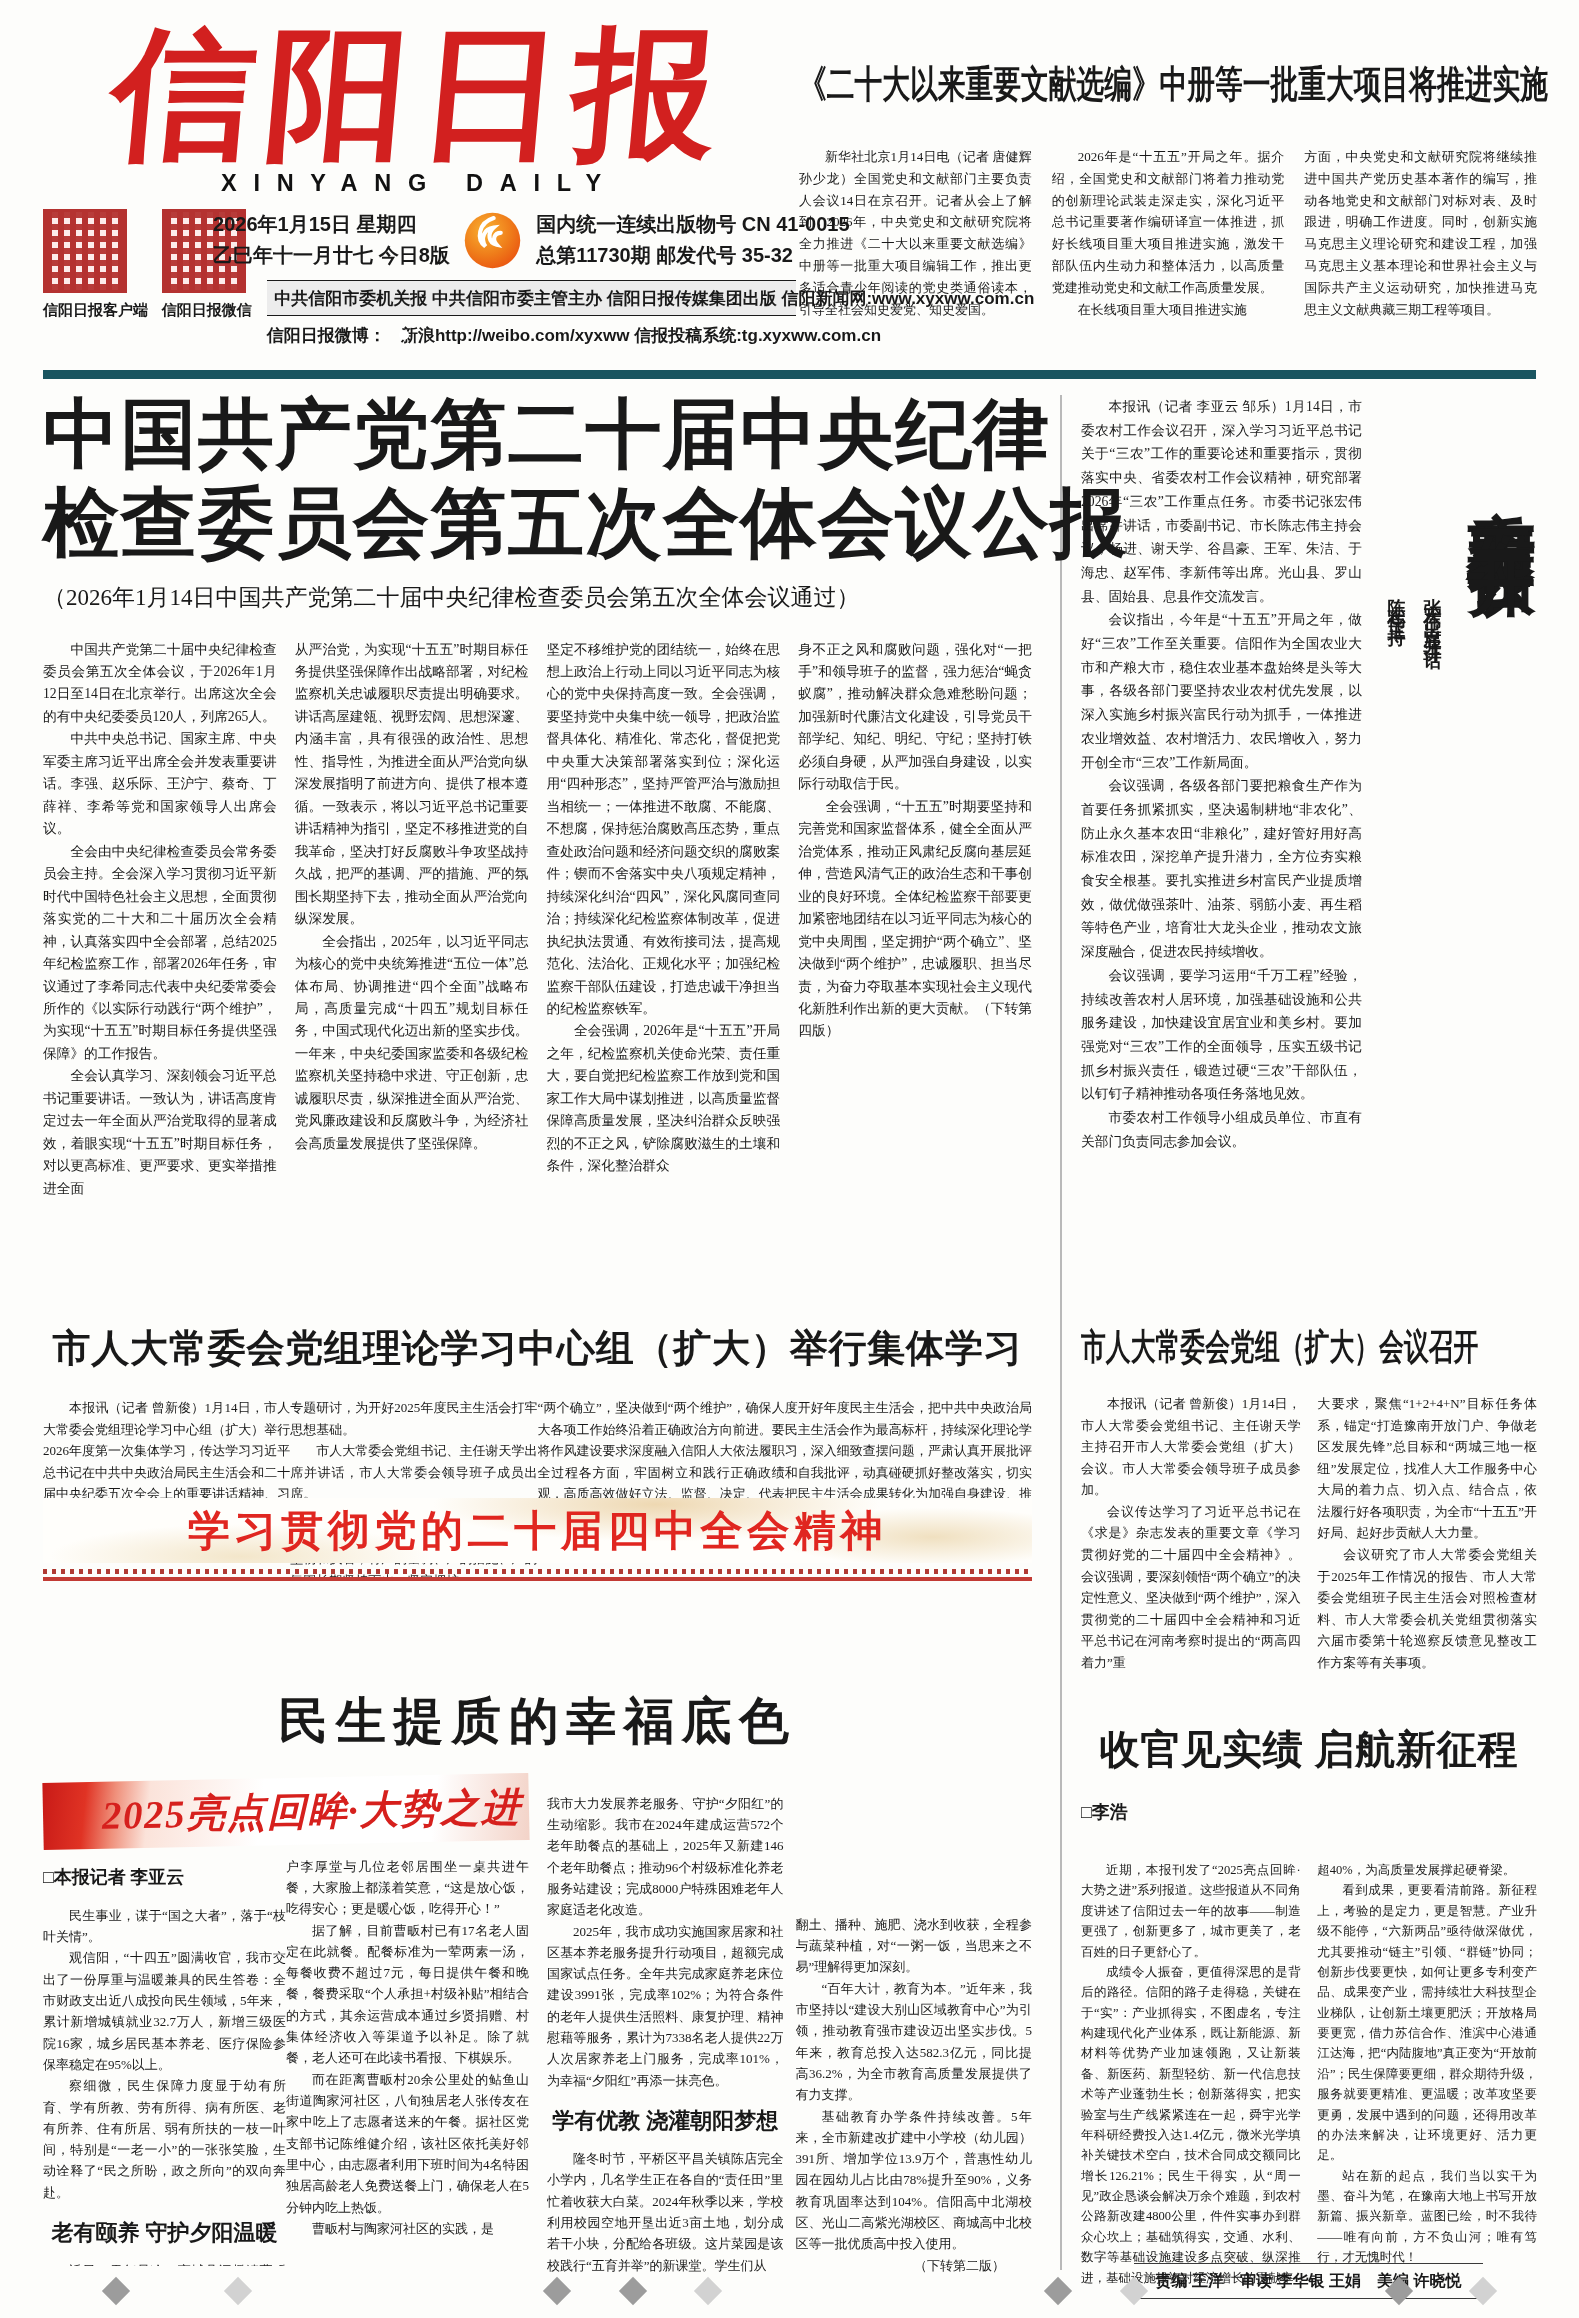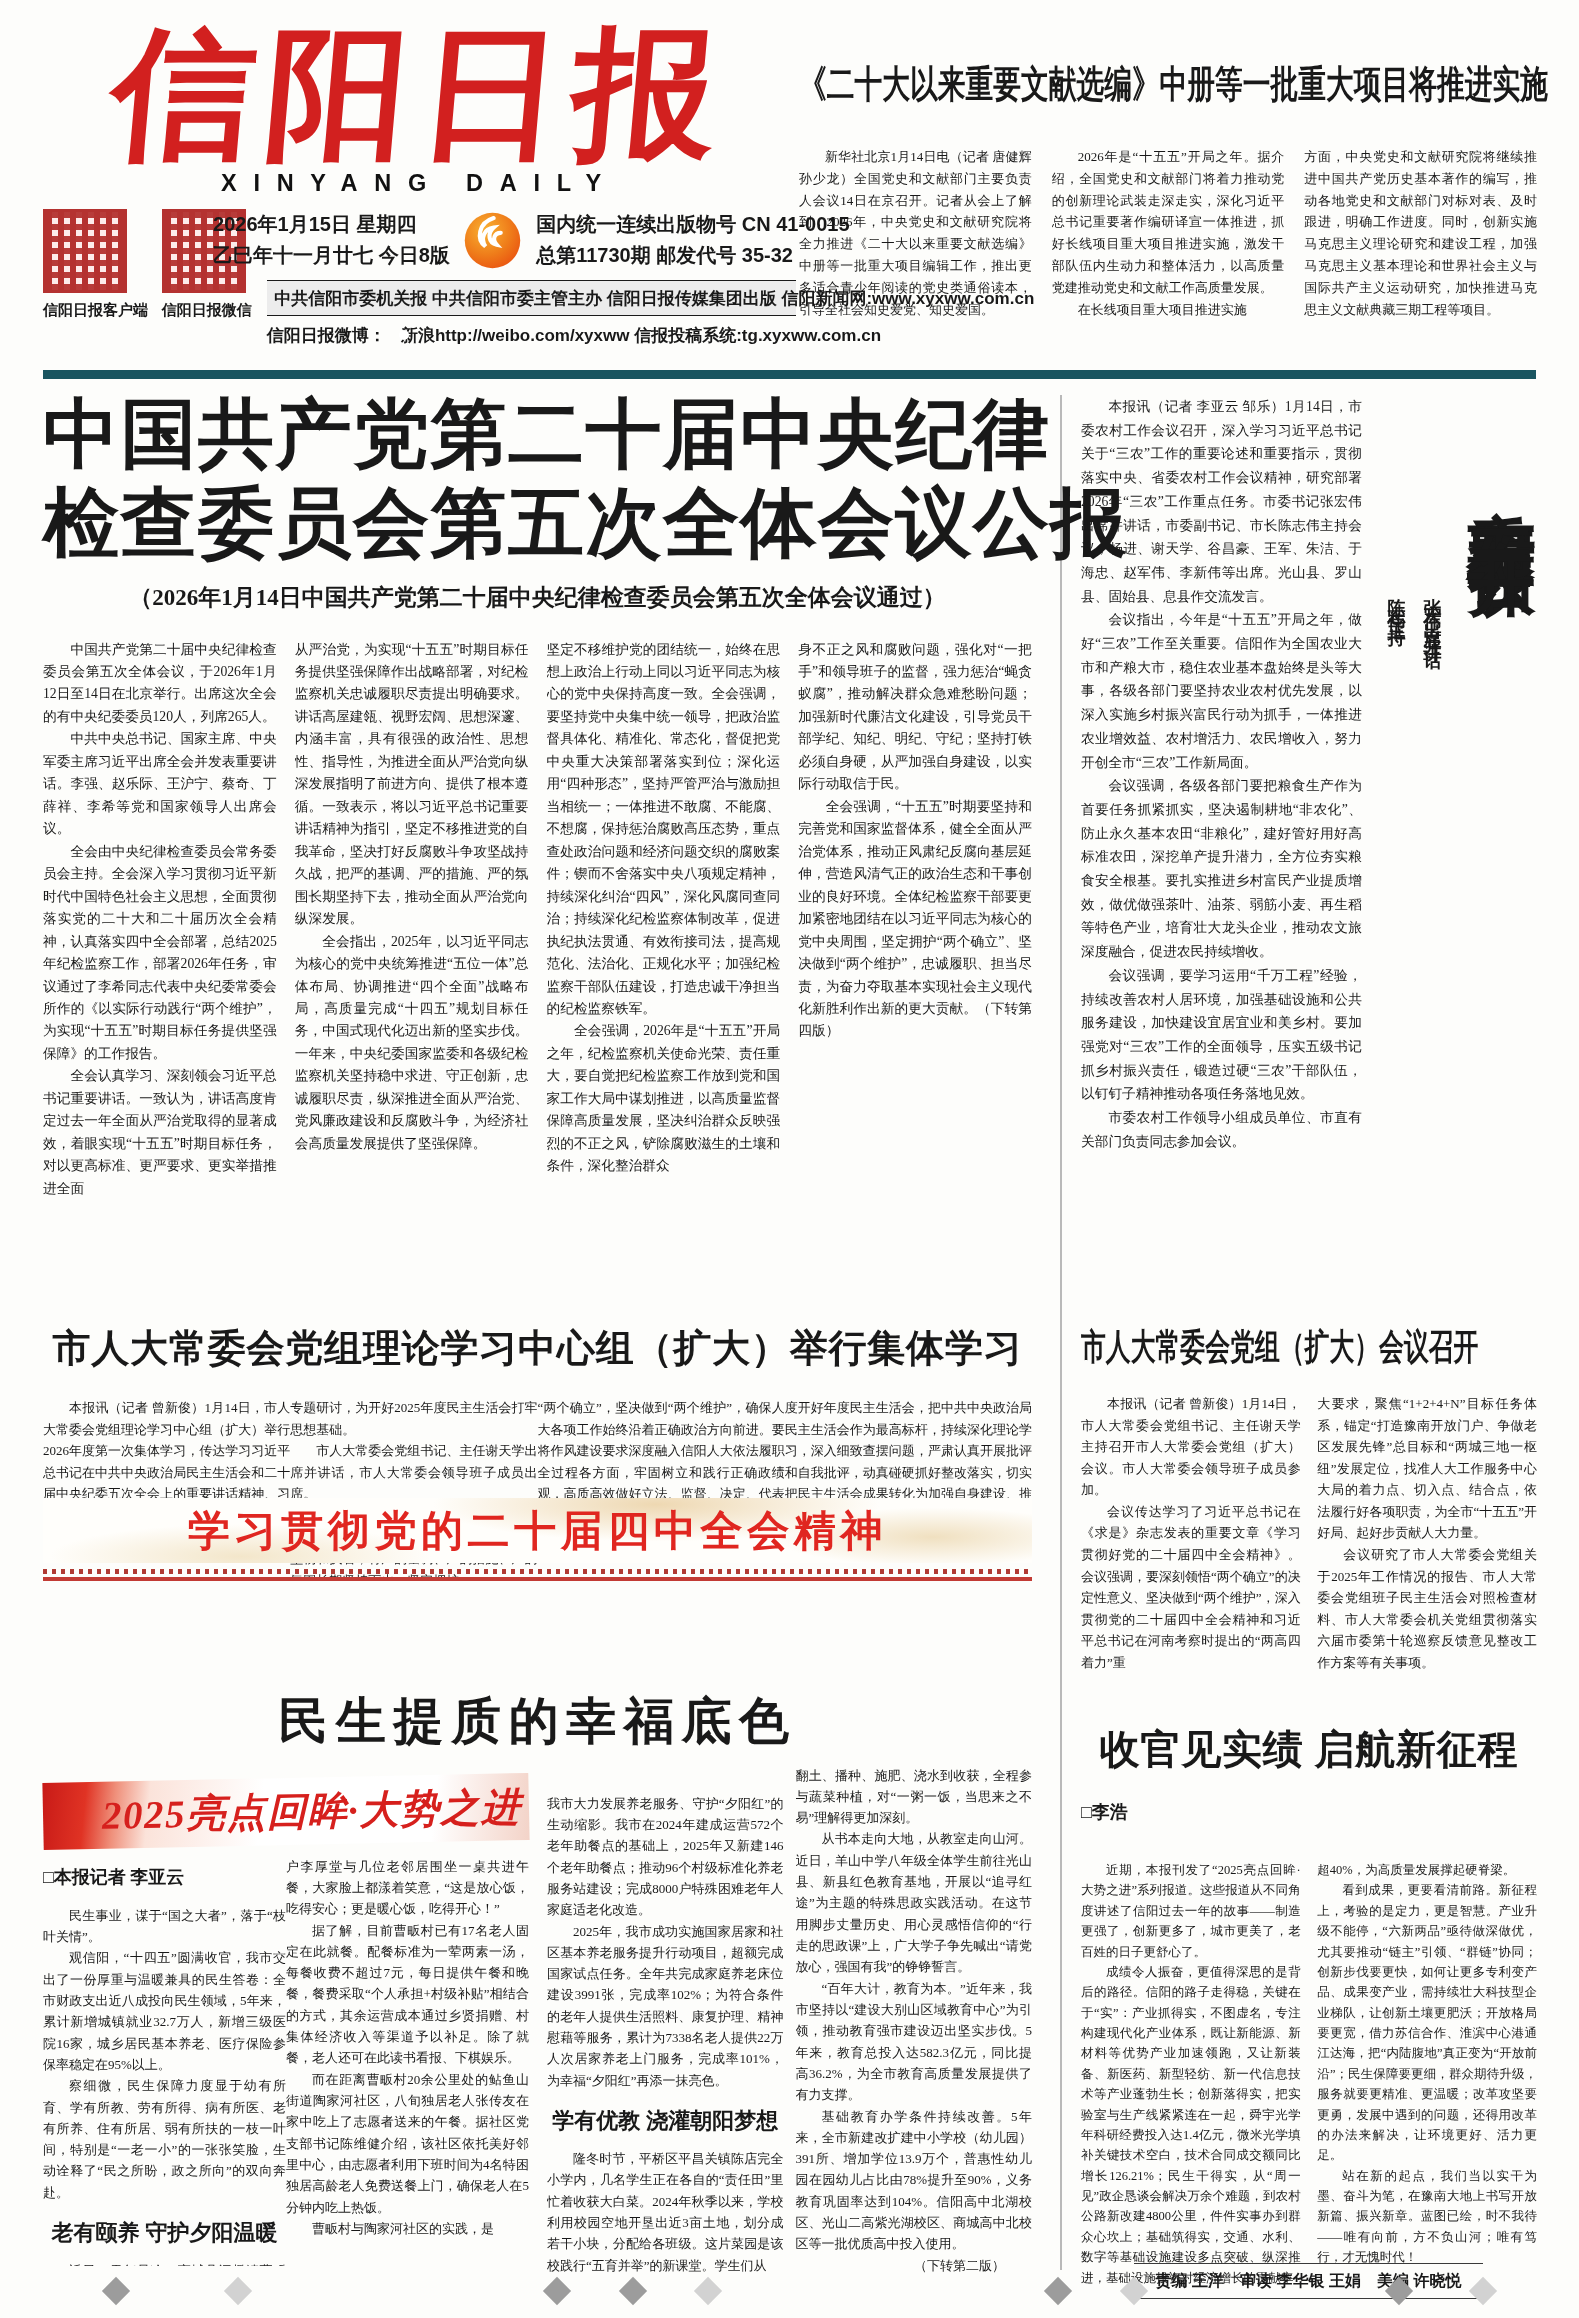--- a/index.html
+++ b/index.html
@@ -61,21 +61,21 @@
   
   .teal-rule{left:43px;top:370px;width:1493px;height:9px;background:#1a5560;}
   .vline{left:1060px;top:395px;width:1.5px;height:1875px;background:#b9b9b9;}
 
   
   .cmq{left:43px;top:390px;width:989px;height:906px;}
   .cmq-h{
     font-family:"Liberation Sans","DejaVu Sans",sans-serif;font-weight:900;
     font-size:76px;line-height:1.17;text-align:center;letter-spacing:1.5px;white-space:nowrap;
   }
-  .cmq-sub{margin-top:13.7px;text-align:center;font-size:23px;font-weight:700;}
+  .cmq-sub{margin-top:13.7px;text-align:left;font-size:23px;font-weight:400;}
   .cmq-cols{margin-top:26px;gap:18px;font-size:13.7px;line-height:1.64;height:635px;}
 
   
   .rural{left:1081px;top:395px;width:456px;height:902px;font-size:13.7px;line-height:1.73;}
   .vh{float:right;height:791px;margin-left:16.7px;display:flex;gap:15px;padding-top:59px;box-sizing:border-box;}
   .v-sub{writing-mode:vertical-rl;font-size:18px;font-weight:700;letter-spacing:7.6px;padding-top:129px;white-space:pre-line;line-height:2;}
   .v-title{writing-mode:vertical-rl;font-size:68px;font-weight:900;letter-spacing:5.3px;line-height:1.05;font-family:"Liberation Serif",serif;}
 
   
   .study{left:43px;top:1323px;width:989px;height:255px;}
@@ -313,21 +313,20 @@
     <div class="ms-right">
       <div class="cols ms-right-cols">
         <div class="col">
           <p class="ni">我市大力发展养老服务、守护“夕阳红”的生动缩影。我市在2024年建成运营572个老年助餐点的基础上，2025年又新建146个老年助餐点；推动96个村级标准化养老服务站建设；完成8000户特殊困难老年人家庭适老化改造。</p>
           <p>2025年，我市成功实施国家居家和社区基本养老服务提升行动项目，超额完成国家试点任务。全年共完成家庭养老床位建设3991张，完成率102%；为符合条件的老年人提供生活照料、康复护理、精神慰藉等服务，累计为7338名老人提供22万人次居家养老上门服务，完成率101%，为幸福“夕阳红”再添一抹亮色。</p>
           <div class="subhead">学有优教 浇灌朝阳梦想</div>
           <p>隆冬时节，平桥区平昌关镇陈店完全小学内，几名学生正在各自的“责任田”里忙着收获大白菜。2024年秋季以来，学校利用校园空地开垦出近3亩土地，划分成若干小块，分配给各班级。这片菜园是该校践行“五育并举”的新课堂。学生们从</p>
         </div>
         <div class="col">
           <p class="ni">翻土、播种、施肥、浇水到收获，全程参与蔬菜种植，对“一粥一饭，当思来之不易”理解得更加深刻。</p>
-          <p>从书本走向大地，从教室走向山河。近日，羊山中学八年级全体学生前往光山县、新县红色教育基地，开展以“追寻红途”为主题的特殊思政实践活动。在这节用脚步丈量历史、用心灵感悟信仰的“行走的思政课”上，广大学子争先喊出“请党放心，强国有我”的铮铮誓言。</p>
           <p>“百年大计，教育为本。”近年来，我市坚持以“建设大别山区域教育中心”为引领，推动教育强市建设迈出坚实步伐。5年来，教育总投入达582.3亿元，同比提高36.2%，为全市教育高质量发展提供了有力支撑。</p>
           <p>基础教育办学条件持续改善。5年来，全市新建改扩建中小学校（幼儿园）391所、增加学位13.9万个，普惠性幼儿园在园幼儿占比由78%提升至90%，义务教育巩固率达到104%。信阳高中北湖校区、光山二高紫光湖校区、商城高中北校区等一批优质高中投入使用。</p>
           <p class="continued">（下转第二版）</p>
         </div>
       </div>
     </div>
   </div>
 </div>
 
 <div class="sec sg">

